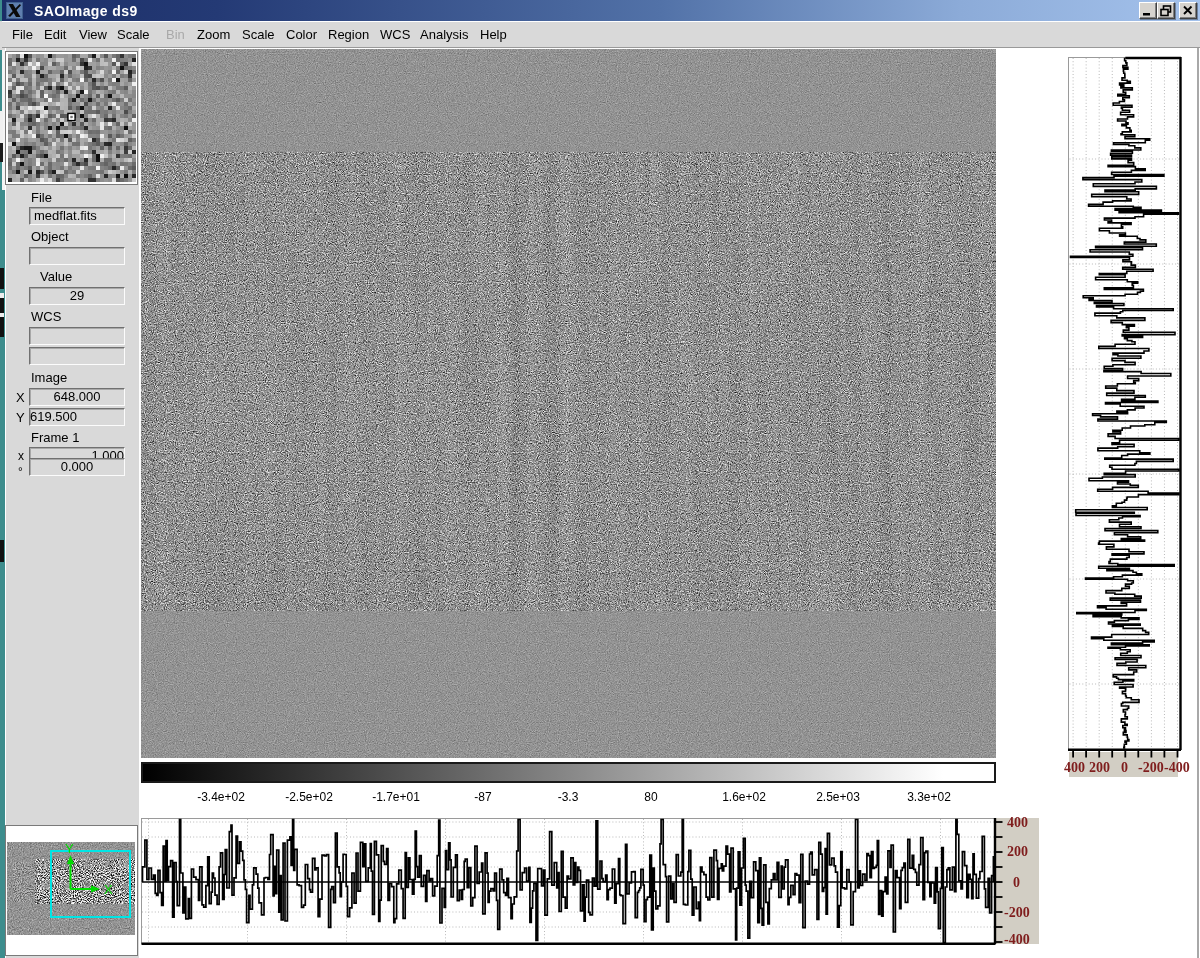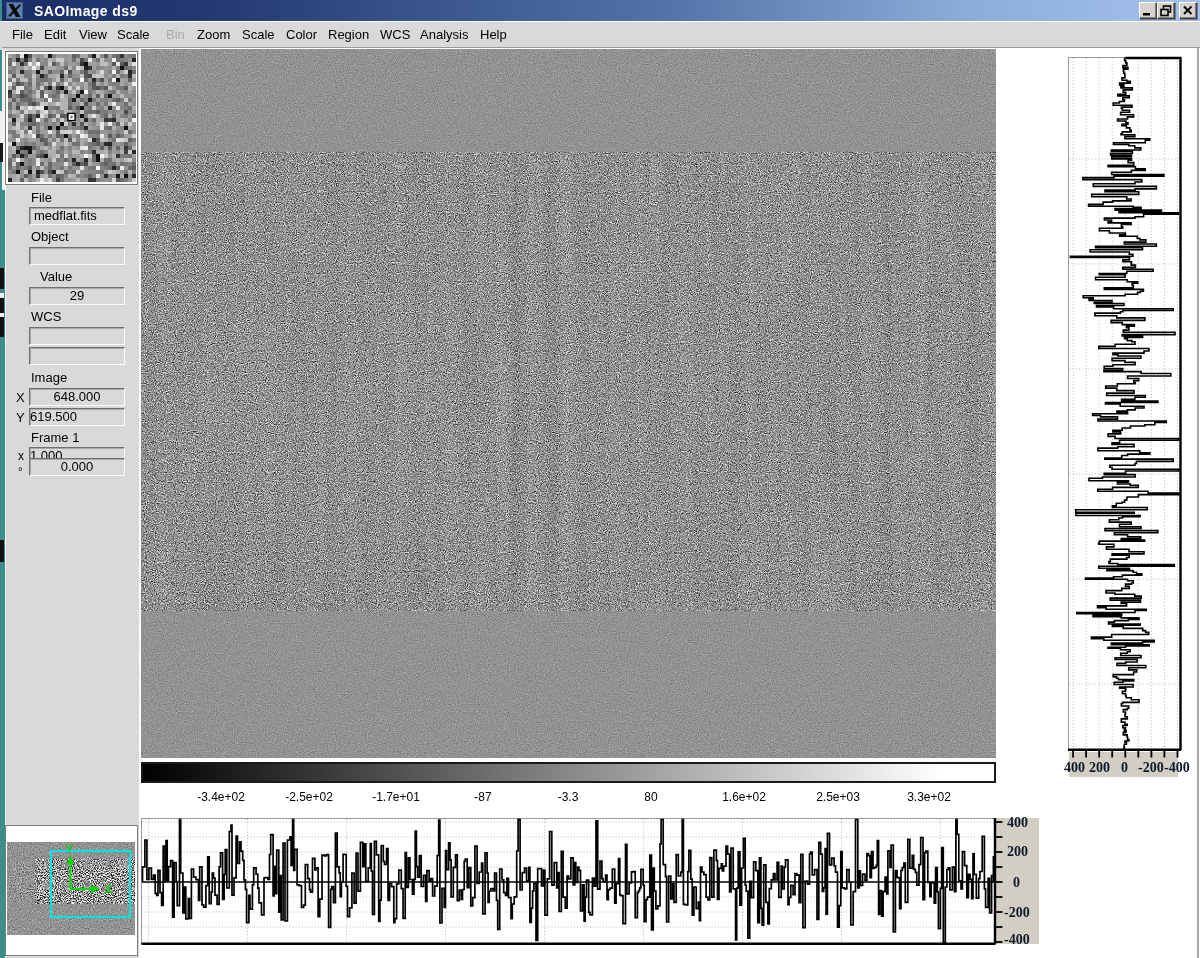--- a/index.html
+++ b/index.html
@@ -5,21 +5,21 @@
   font-family:"Liberation Sans",sans-serif; }
 .abs { position:absolute; }
 .lbl { position:absolute; font-size:13px; color:#000; line-height:13px; }
 .fld { position:absolute; left:29px; width:96px; height:18px; background:#d9d9d9;
   border-top:1px solid #707070; border-left:1px solid #707070;
   border-bottom:1px solid #fcfcfc; border-right:1px solid #fcfcfc;
   box-shadow: inset 1px 1px 0 #a8a8a8;
   font-size:13px; line-height:16px; }
 .menuitem { position:absolute; top:0; font-size:13px; line-height:27px; color:#000; }
 .serif { position:absolute; font-family:"Liberation Serif",serif; font-weight:bold;
-  font-size:14px; color:#0f172a; line-height:14px; }
+  font-size:14px; color:#7f1d1d; line-height:14px; }
 .cbl { position:absolute; top:791px; font-size:12px; color:#000; line-height:12px;
   transform:translateX(-50%); }
 .wbtn { position:absolute; top:2px; width:18px; height:17px; background:#d6d3ce;
   border-top:1px solid #fff; border-left:1px solid #fff;
   border-right:1px solid #404040; border-bottom:1px solid #404040;
   box-shadow: inset -1px -1px 0 #808080, 1px 1px 0 #00000055; }
 </style></head>
 <body>
 
 <div class="abs" style="left:0;top:0;width:5px;height:958px;background:#3d8d8d"></div>
@@ -1114,21 +1114,21 @@
 <div class="lbl" style="left:31px;top:310px">WCS</div>
 <div class="fld" style="top:327px"></div>
 <div class="fld" style="top:347px"></div>
 <div class="lbl" style="left:31px;top:371px">Image</div>
 <div class="lbl" style="left:16px;top:391px">X</div>
 <div class="fld" style="top:388px;text-align:center">648.000</div>
 <div class="lbl" style="left:16px;top:411px">Y</div>
 <div class="fld" style="top:408px;text-align:left">619.500</div>
 <div class="lbl" style="left:31px;top:431px">Frame 1</div>
 <div class="lbl" style="left:18px;top:450px;font-size:12px">x</div>
-<div class="fld" style="top:447px;text-align:left">1.000</div>
+<div class="fld" style="top:447px;text-align:right">1.000</div>
 <div class="lbl" style="left:18px;top:466px;font-size:12px">°</div>
 <div class="fld" style="top:458px;text-align:center">0.000</div>
 
 <div class="abs" style="left:5px;top:825px;width:133px;height:131px;
   border:1px solid #7a7a7a;background:#fff;"></div>
 <svg class="abs" style="left:7px;top:842px" width="128" height="93">
 <defs>
 <filter id="fpan1" x="0" y="0" width="100%" height="100%" color-interpolation-filters="sRGB">
   <feTurbulence type="fractalNoise" baseFrequency="0.9" numOctaves="2" seed="5" stitchTiles="stitch"></feTurbulence>
   <feColorMatrix type="matrix" values="0.33 0.33 0.34 0 0 0.33 0.33 0.34 0 0 0.33 0.33 0.34 0 0 0 0 0 0 1"></feColorMatrix>

